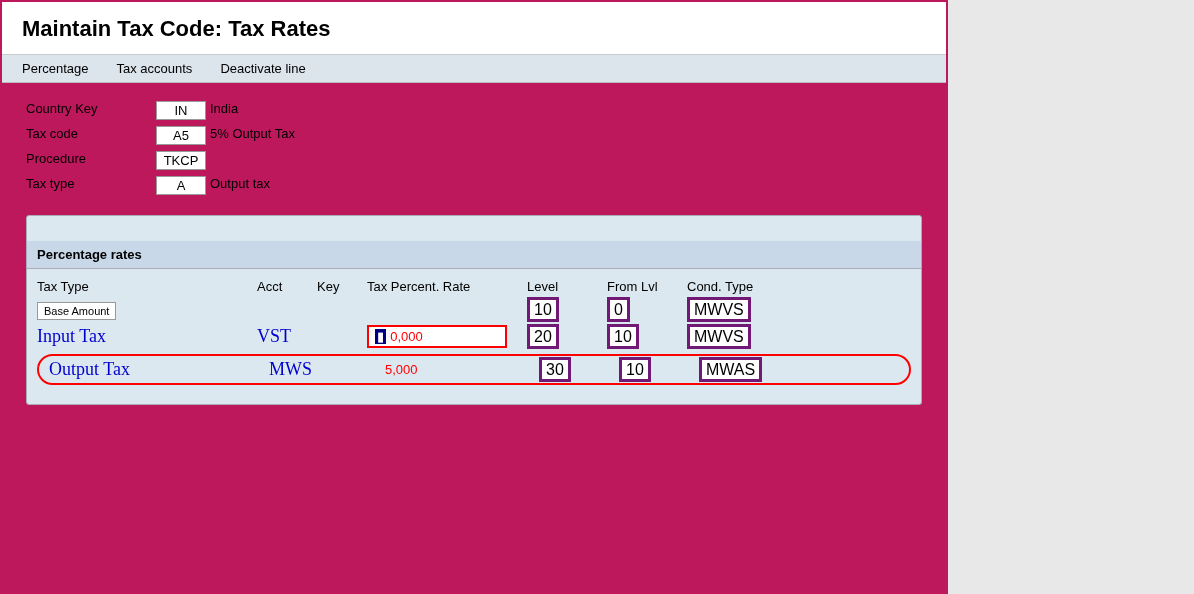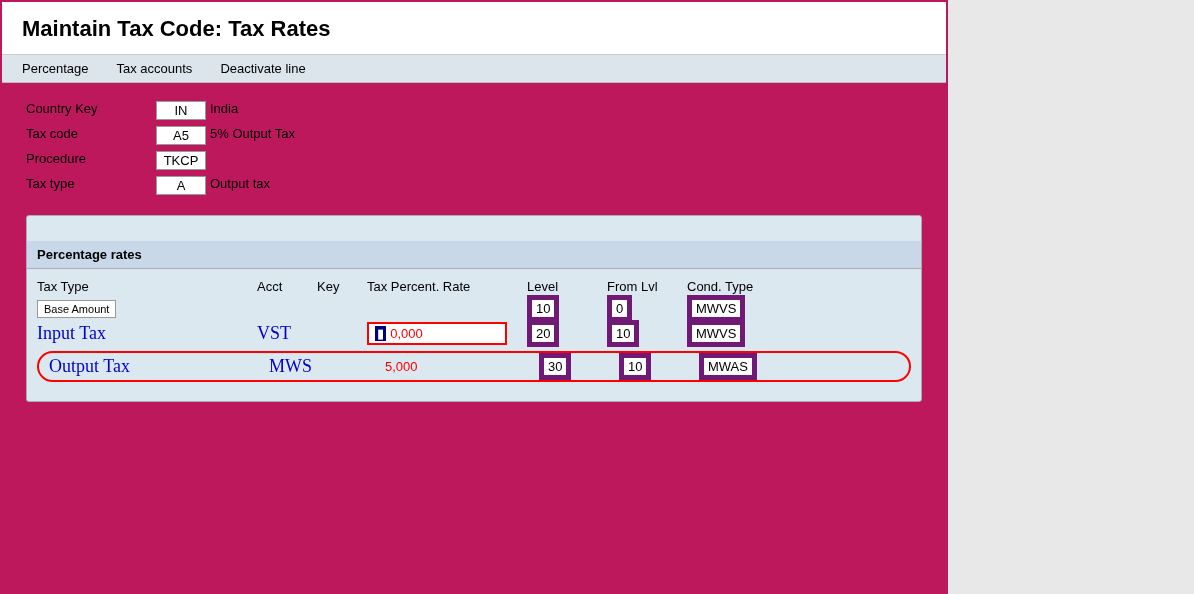--- a/index.html
+++ b/index.html
@@ -141,24 +141,24 @@
     .output-tax-row {
       border: 2px solid red;
       border-radius: 16px;
       padding: 3px 10px;
       display: flex;
       align-items: center;
       gap: 0;
       margin: 3px 10px;
     }
     .small-value-box {
-      border: 5px solid #701a75;
+      border: 3px solid #701a75;
       background: #fff;
       padding: 1px 4px;
-      font-size: 13px;
+      font-size: 16px;
       min-width: 32px;
       text-align: left;
     }
     .base-amount-box {
       border: 1px solid #999;
       background: #fff;
       padding: 2px 6px;
       font-size: 11px;
       width: 190px;
     }

